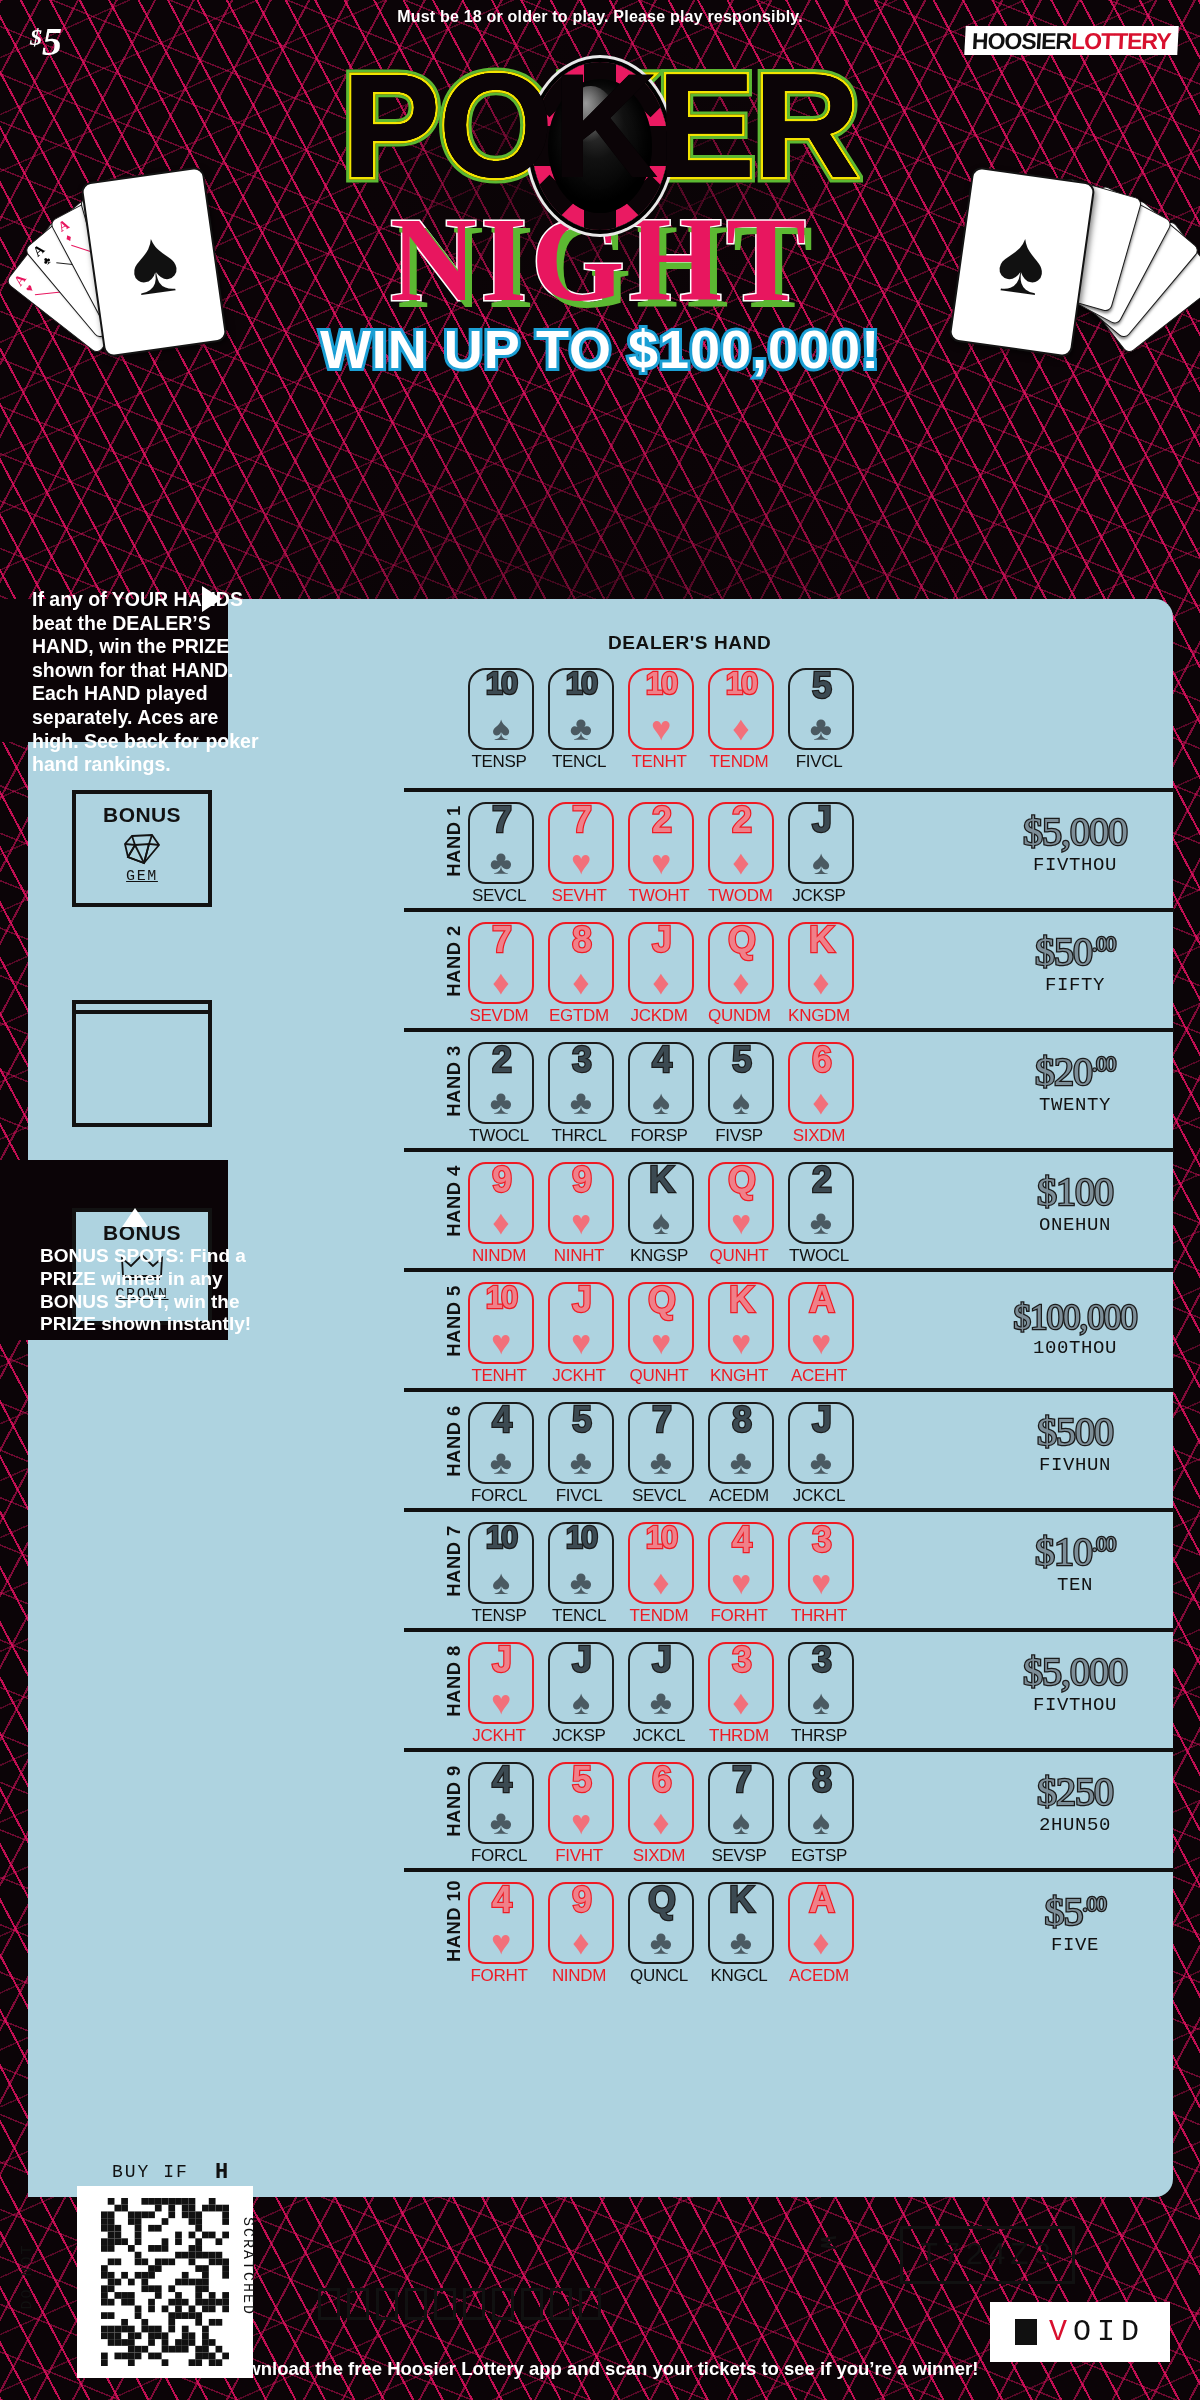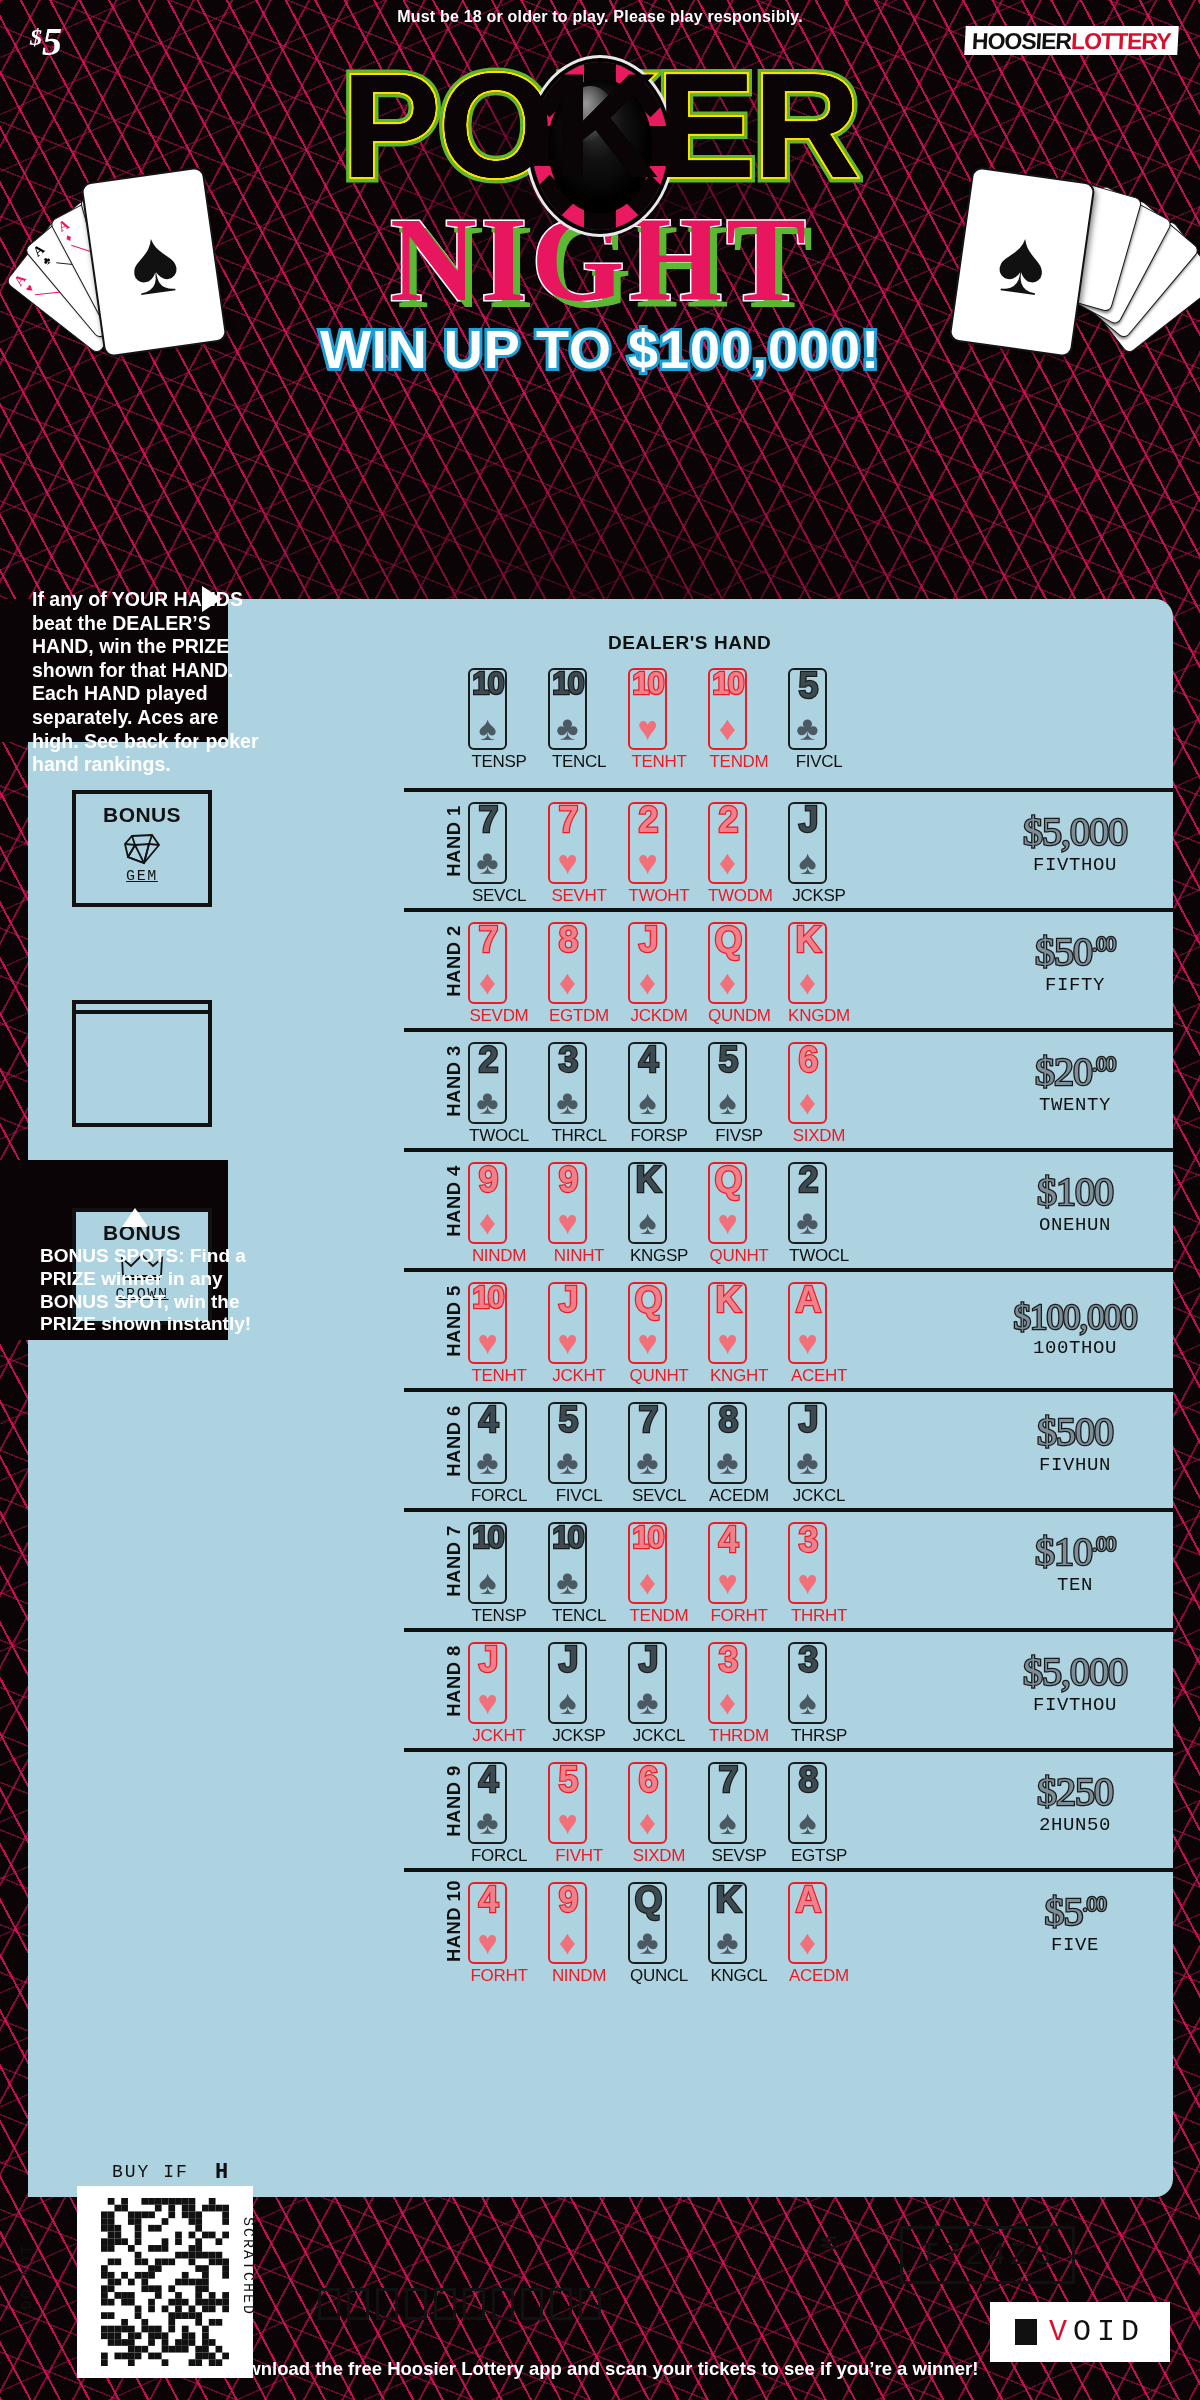--- a/index.html
+++ b/index.html
@@ -234,21 +234,21 @@
   .row .cards { display:flex; gap:18px; }
   .row-label {
     position:absolute; left:-56px; top:8px;
     width:84px; text-align:center;
     font-size:18.5px; font-weight:bold; color:#111;
     transform:rotate(-90deg); transform-origin:center;
     font-family:"Liberation Sans", sans-serif; letter-spacing:.4px;
   }
   .pcard { width:62px; }
   .pcard .face {
-    width:39px; height:82px; border-radius:6px;
+    width:66px; height:82px; border-radius:18px;
     border:2.4px solid #1b1b1b; background:#aed3e0;
     position:relative; overflow:hidden;
   }
   .pcard.red .face { border-color:#ee1b24; }
   .pcard .rank {
     position:absolute; left:0; right:0; top:-2px; text-align:center;
     font-size:36px; font-weight:bold; line-height:1;
     font-family:"Liberation Sans", sans-serif;
     color:#3c4a52;
     -webkit-text-stroke:2.4px #1b1b1b;

